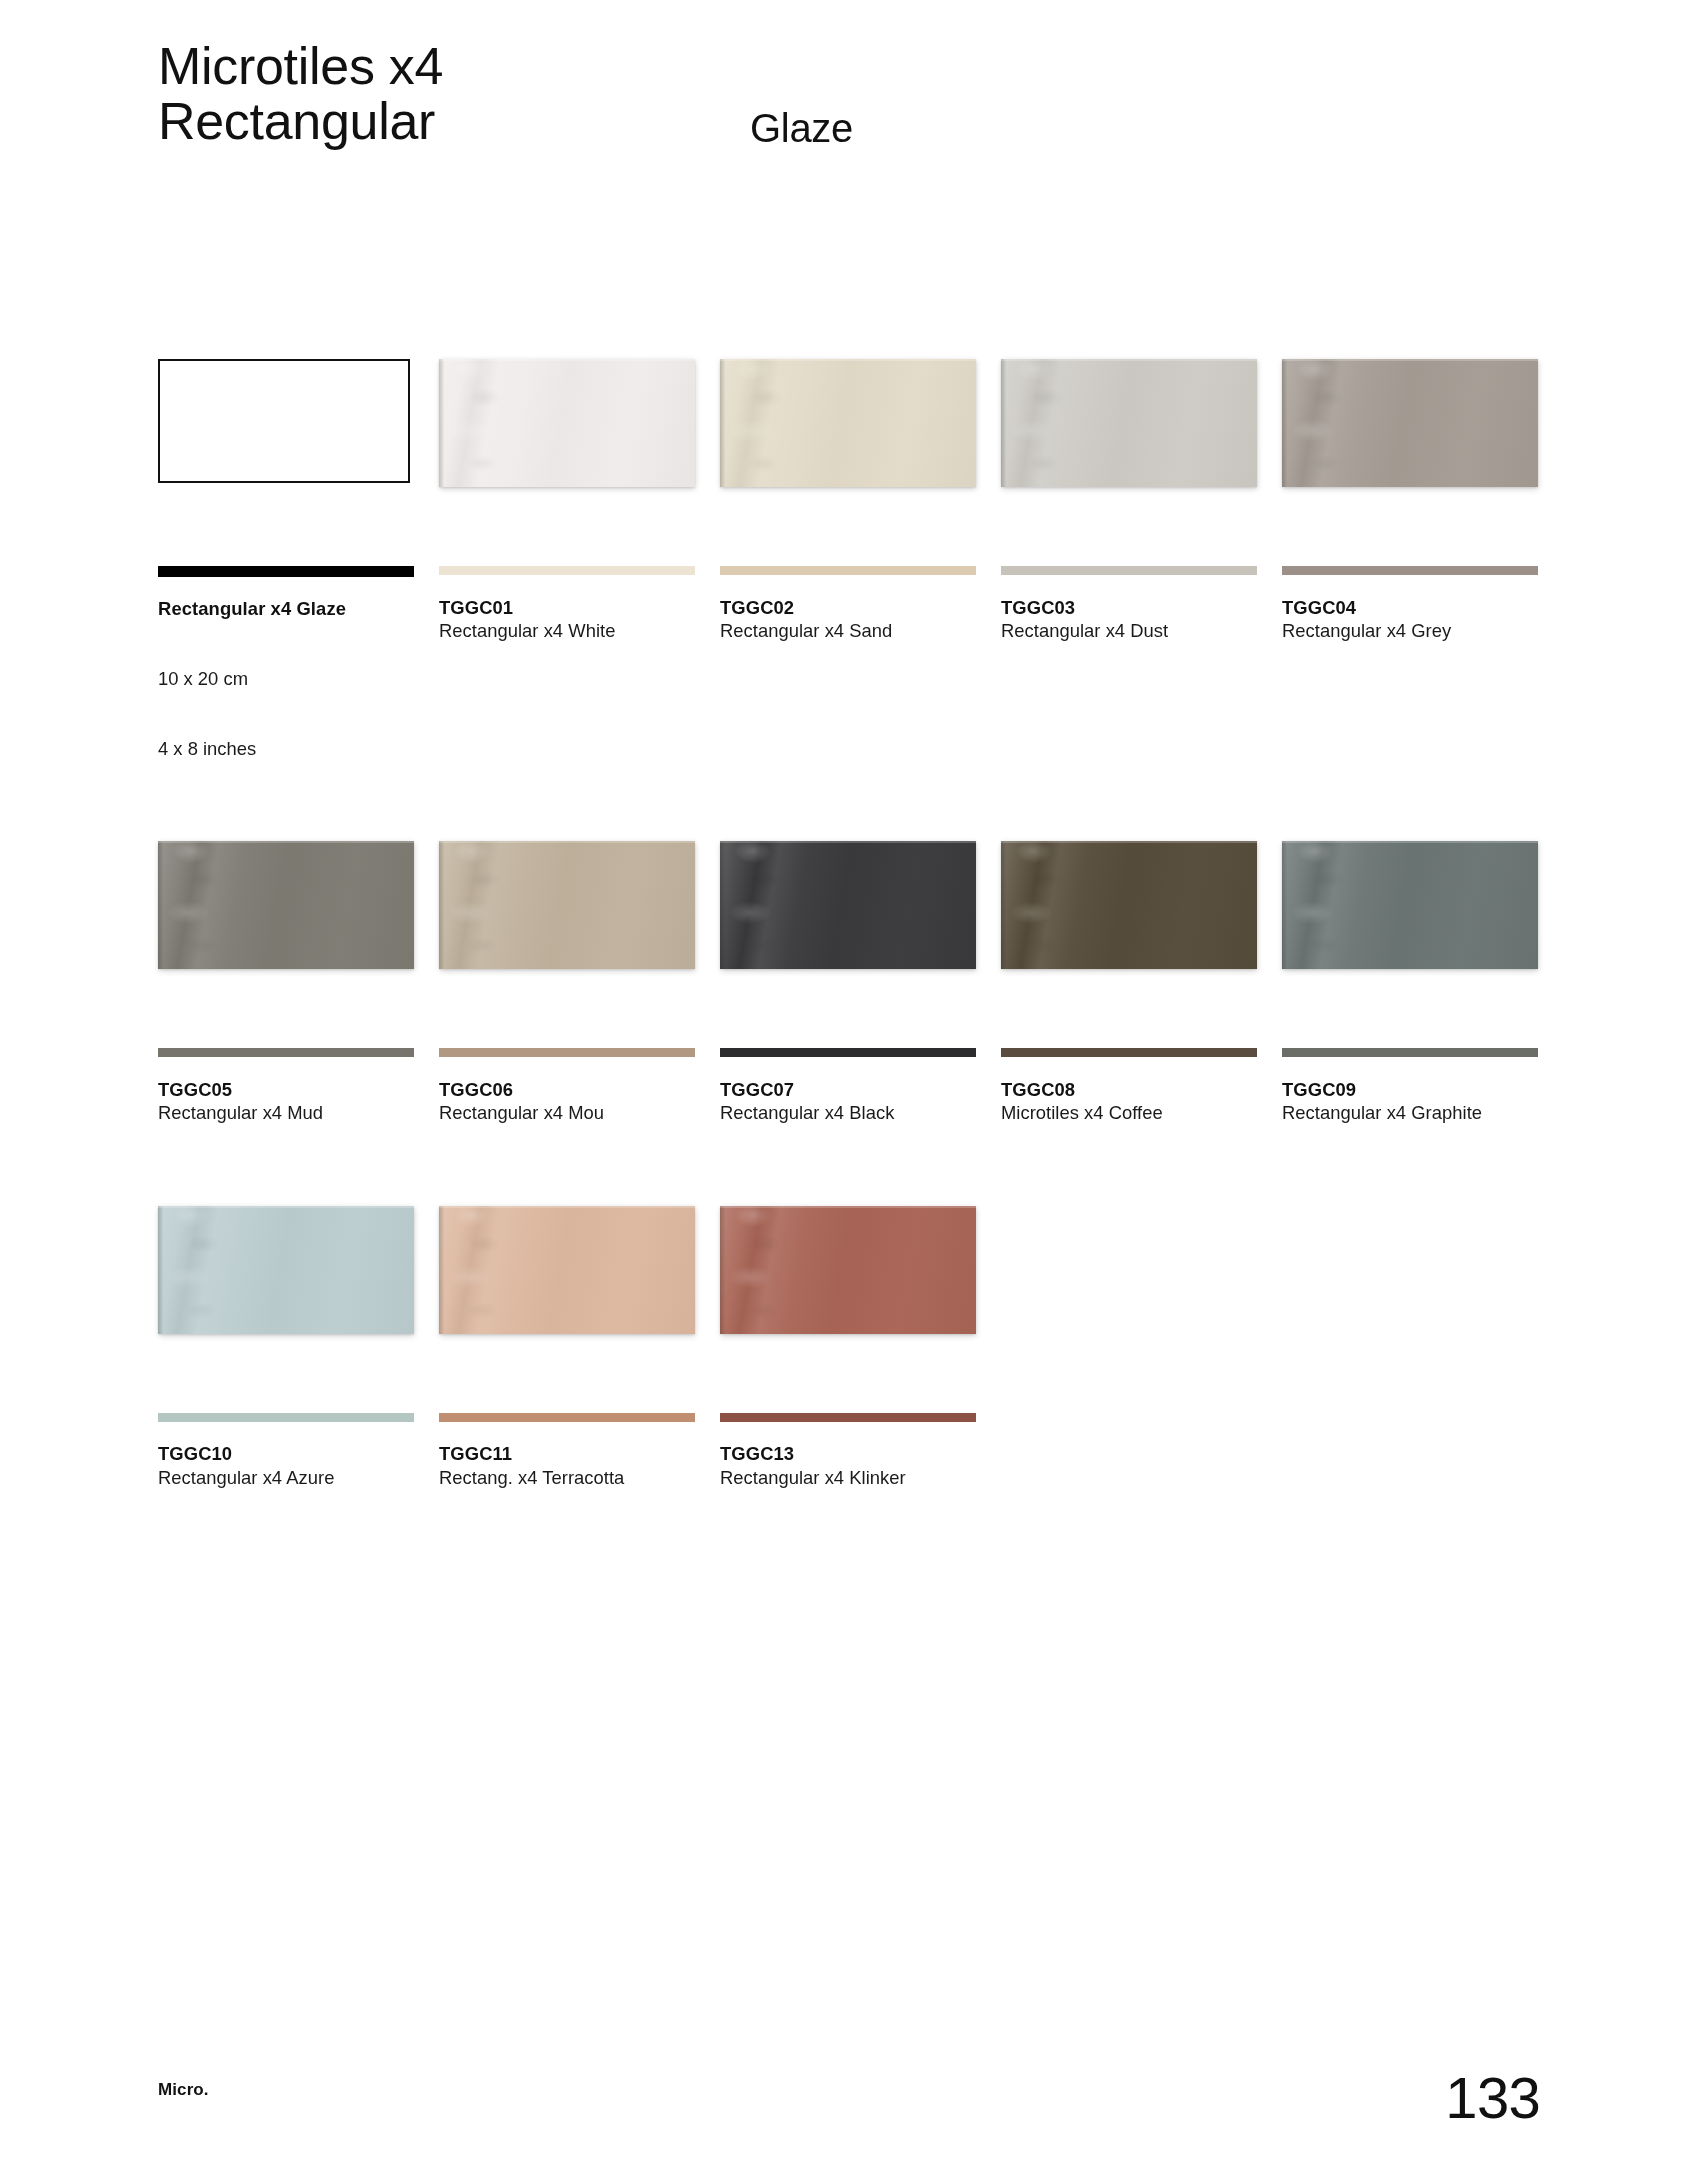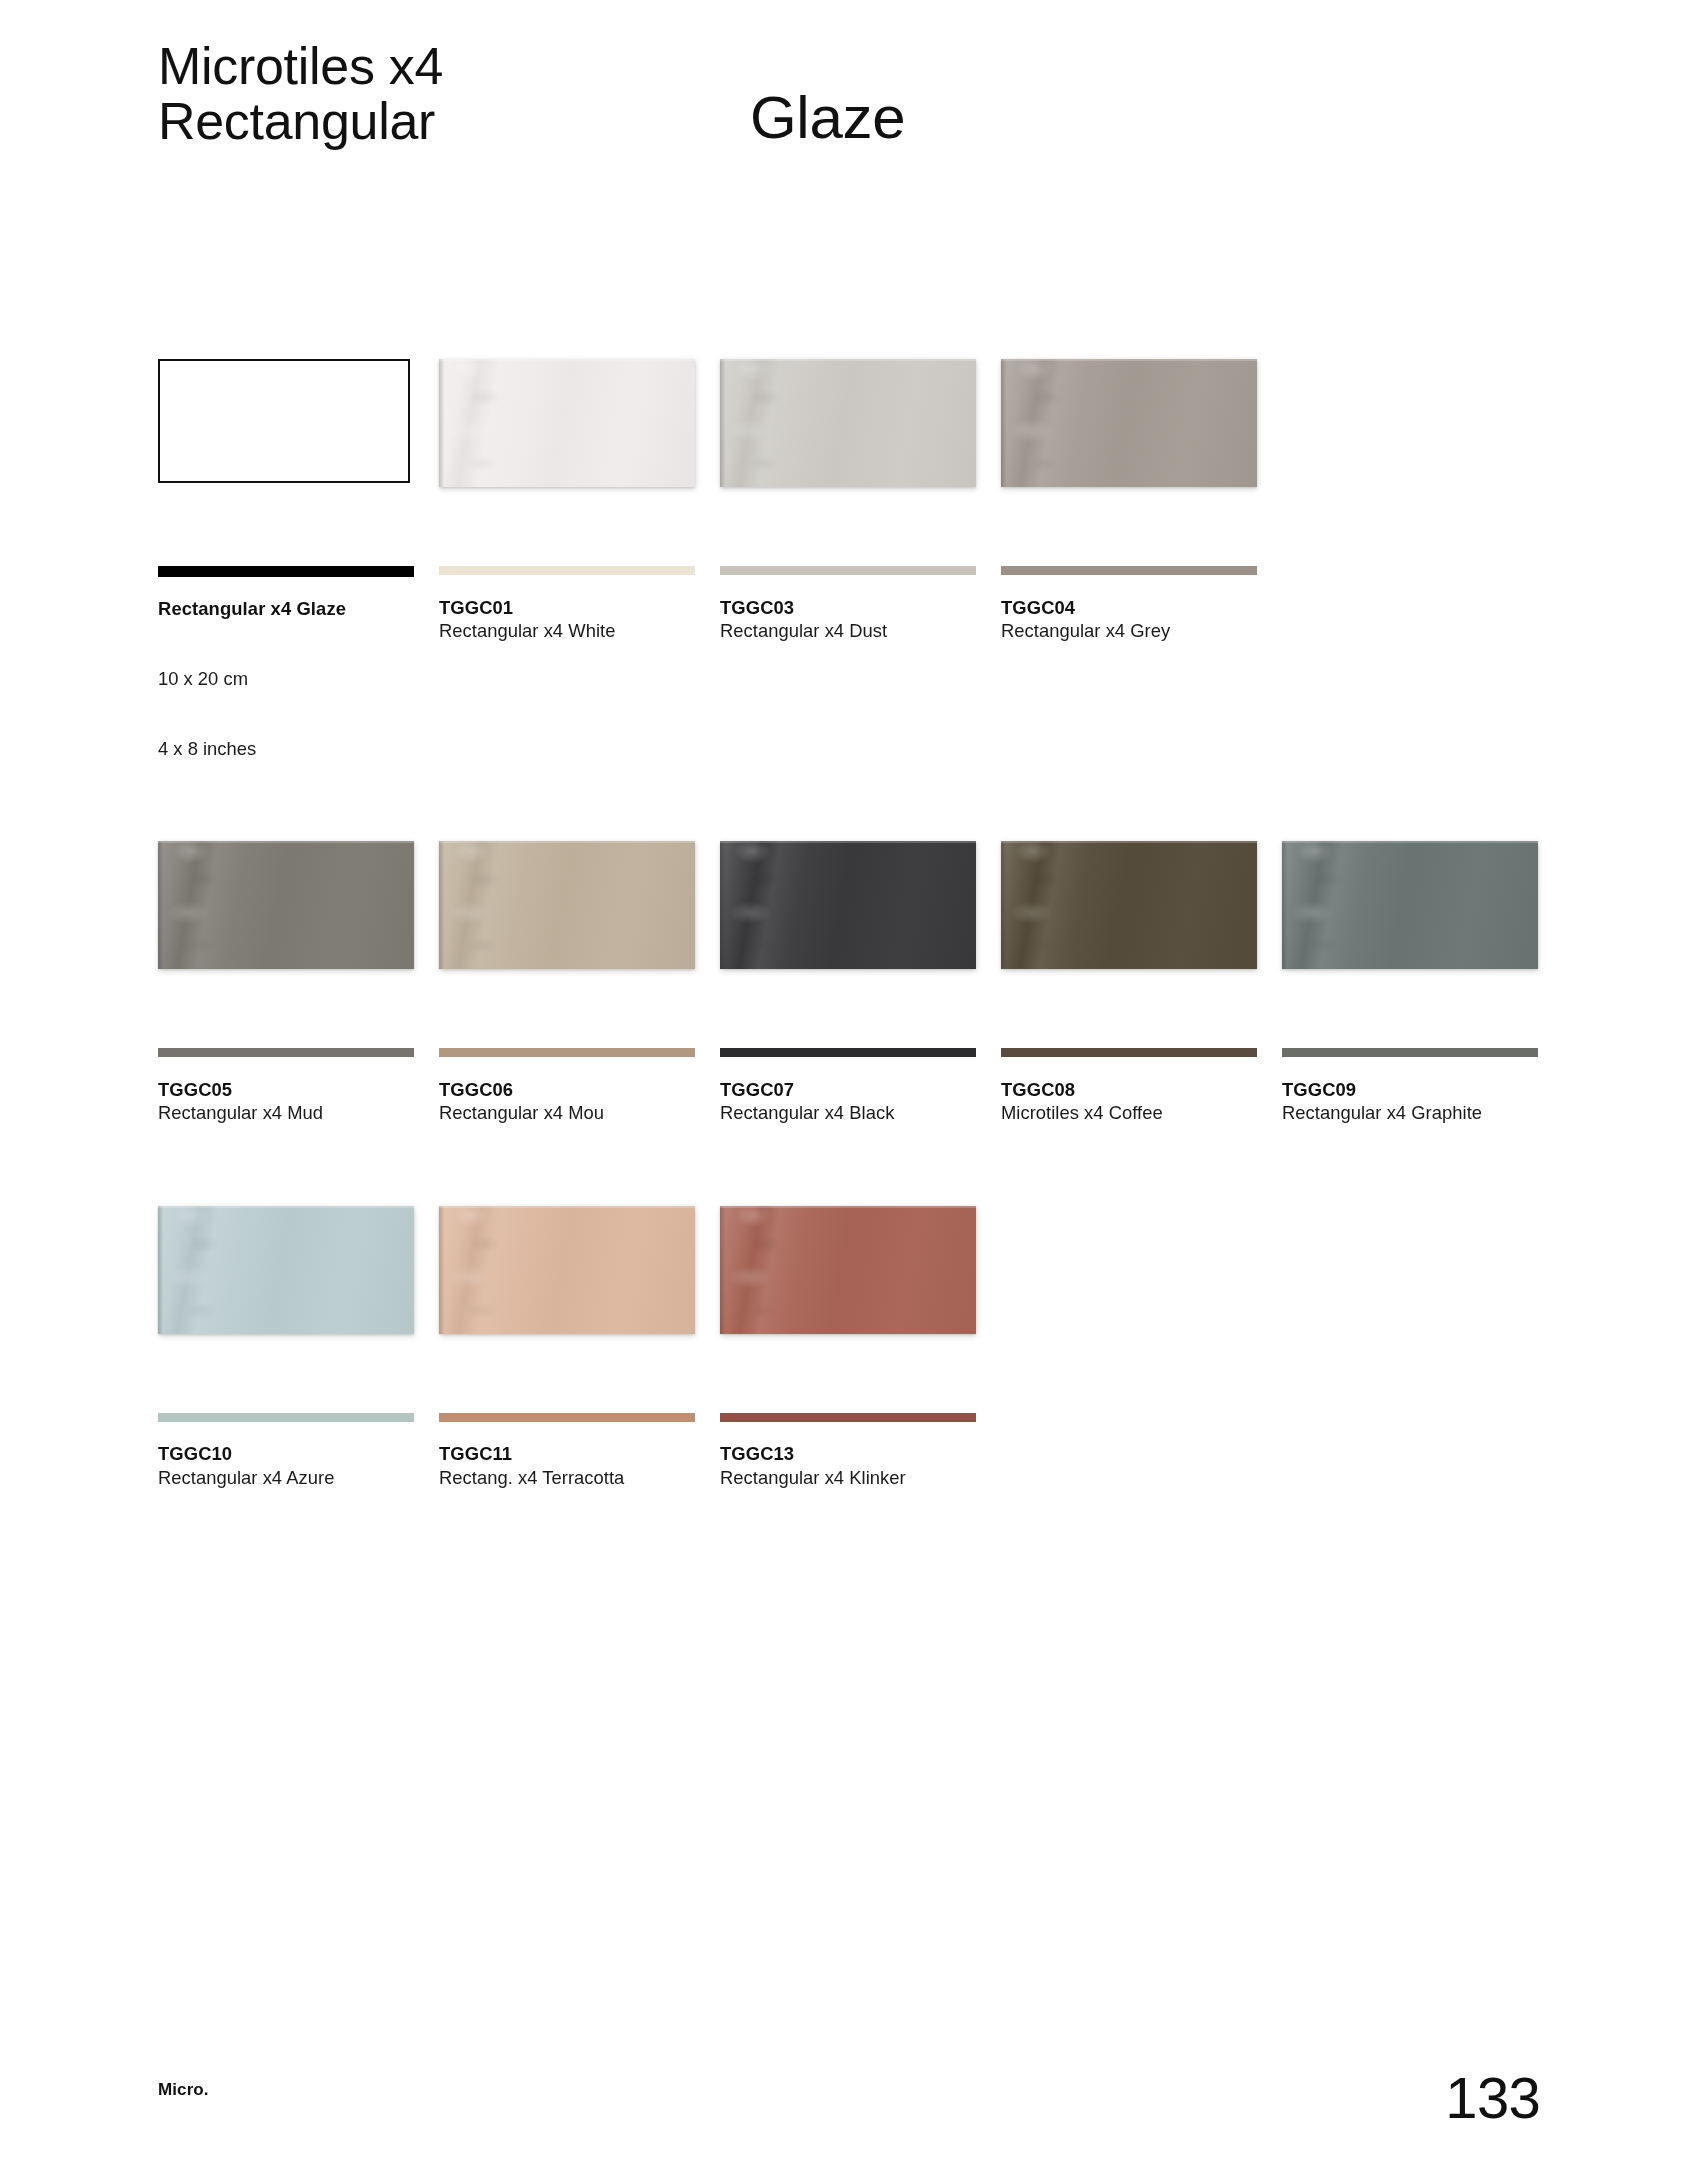--- a/index.html
+++ b/index.html
@@ -36,21 +36,21 @@
   }
   .title-line {
     font-size: 52px;
     line-height: 1.06;
     font-weight: 400;
     letter-spacing: -0.3px;
     white-space: nowrap;
     color: #111111;
   }
   .collection-block {
-    font-size: 60px;
+    font-size: 40px;
     line-height: 1.06;
     font-weight: 400;
     letter-spacing: -0.3px;
     white-space: nowrap;
     color: #111111;
   }
 
   
   .grid {
     position: absolute;
@@ -241,20 +241,36 @@
             <div class="topedge"></div>
           </div>
         </div>
         <div class="bar" style="background:#ece3d2"></div>
         <div class="labels">
           <div class="code">TGGC01</div>
           <div class="name">Rectangular x4 White</div>
         </div>
       </div>
 
+      <div class="cell">
+        <div class="tile-area">
+          <div class="tile">
+            <div class="base" style="background:#e3dbc8"></div>
+            <div class="sheen"></div>
+            <div class="mottle"></div>
+            <div class="leftedge"></div>
+            <div class="topedge"></div>
+          </div>
+        </div>
+        <div class="bar" style="background:#dccbb1"></div>
+        <div class="labels">
+          <div class="code">TGGC02</div>
+          <div class="name">Rectangular x4 Sand</div>
+        </div>
+      </div>
 
       <div class="cell">
         <div class="tile-area">
           <div class="tile">
             <div class="base" style="background:#cdcbc4"></div>
             <div class="sheen"></div>
             <div class="mottle"></div>
             <div class="leftedge"></div>
             <div class="topedge"></div>
           </div>

